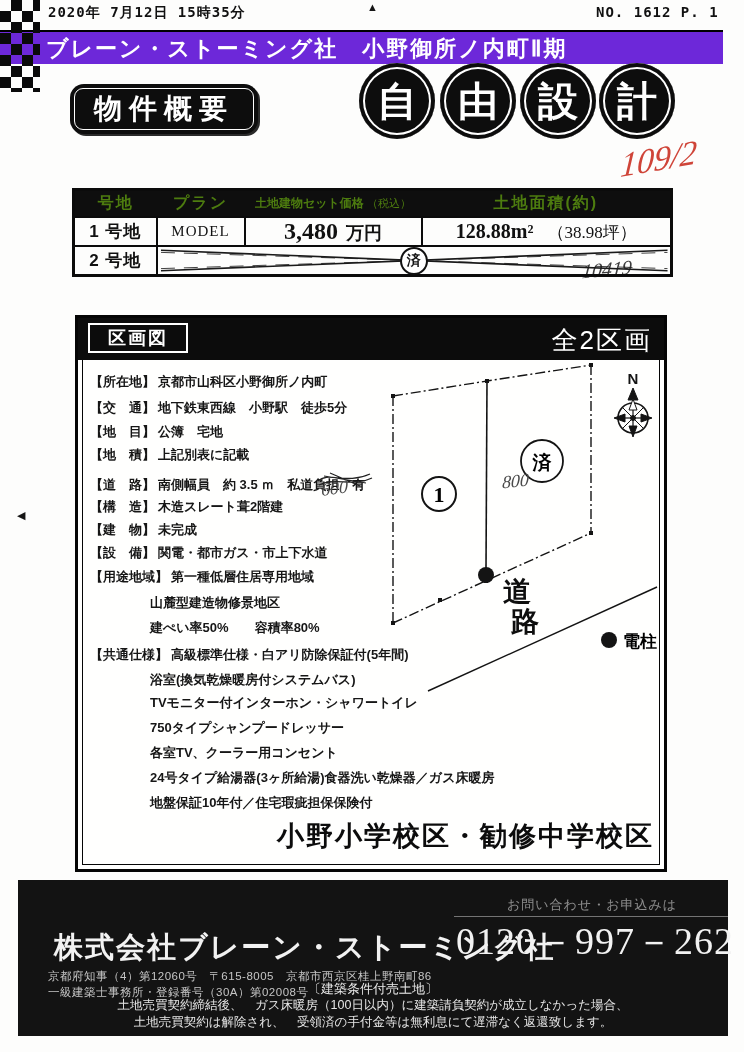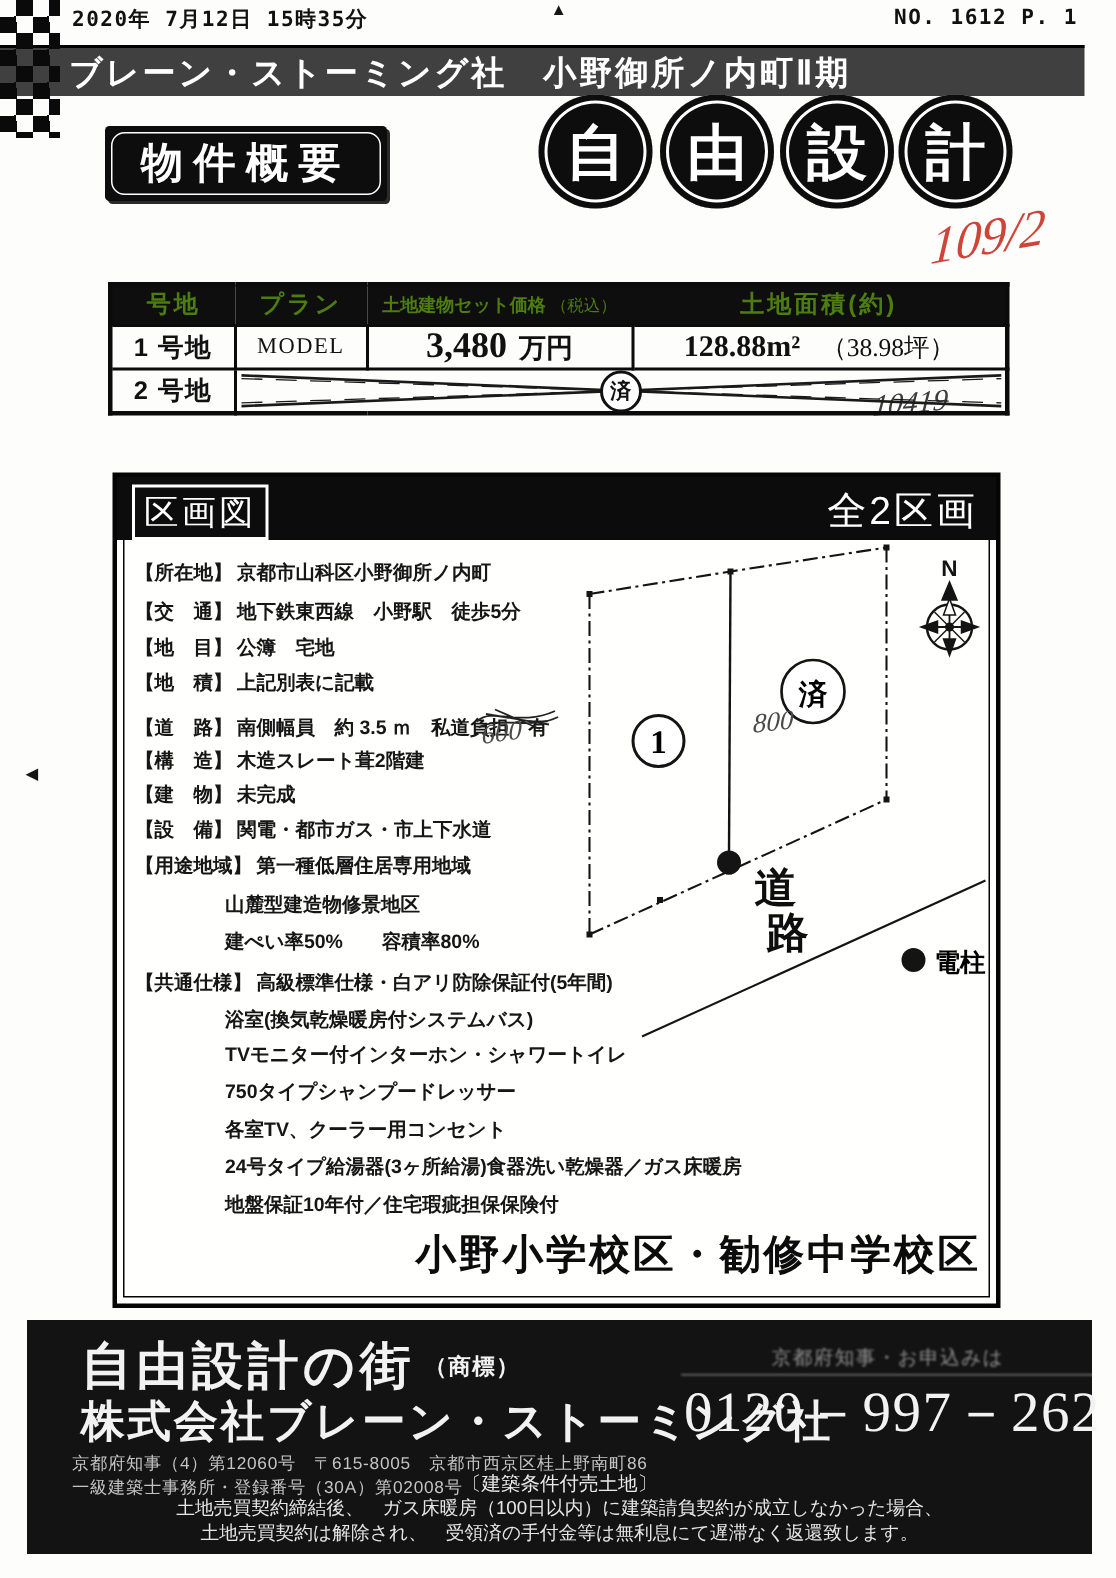--- a/index.html
+++ b/index.html
@@ -9,26 +9,26 @@
   .checker{position:absolute;left:0;top:0;width:40px;height:92px;
     background:conic-gradient(#0a0a0a 25%,transparent 0 50%,#0a0a0a 0 75%,transparent 0);
     background-size:22px 22px;z-index:5;}
   .fax-date{position:absolute;left:48px;top:4px;font-size:14px;font-weight:bold;
     font-family:"DejaVu Sans Mono","Liberation Sans",monospace;letter-spacing:1px;}
   .fax-no{position:absolute;left:596px;top:4px;font-size:14px;font-weight:bold;
     font-family:"DejaVu Sans Mono","Liberation Sans",monospace;letter-spacing:1px;}
   .mark-up{position:absolute;left:367px;top:1px;font-size:11px;color:#151515;}
   .mark-left{position:absolute;left:17px;top:509px;font-size:11px;color:#151515;}
   
-  .titlebar{position:absolute;left:0;top:30px;width:723px;height:34px;background:#404040;
+  .titlebar{position:absolute;left:0;top:30px;width:723px;height:34px;background:#6d28d9;
     color:#fff;font-size:22px;font-weight:bold;letter-spacing:2px;line-height:34px;
     padding-left:46px;box-sizing:border-box;border-top:2px solid #000;}
   
   .badge{position:absolute;left:70px;top:84px;width:188px;height:50px;background:#0d0d0d;
-    border-radius:3px;color:#fff;display:flex;align-items:center;justify-content:center;
+    border-radius:14px;color:#fff;display:flex;align-items:center;justify-content:center;
     font-size:28px;font-weight:bold;letter-spacing:7px;box-shadow:2px 2px 0 #2a2a2a;}
   .badge::before{content:"";position:absolute;inset:4px;border:1px solid #fff;border-radius:9px;}
   .fd-circle{position:absolute;top:63px;width:76px;height:76px;border-radius:50%;background:#0d0d0d;
     color:#fff;display:flex;align-items:center;justify-content:center;font-size:40px;font-weight:bold;
     font-family:"Liberation Serif",serif;
     box-shadow:inset 0 0 0 4px #0d0d0d, inset 0 0 0 6px #fff;}
   
   .hw{position:absolute;font-style:italic;font-family:"Liberation Serif",serif;white-space:nowrap;}
   .hw-red{left:620px;top:140px;font-size:34px;color:#cf4438;transform:rotate(-10deg) skewX(-14deg);}
   .hw-10419{left:582px;top:258px;font-size:20px;color:#3c3c3c;transform:rotate(-5deg) skewX(-10deg);}
@@ -49,22 +49,22 @@
   .cell-area .val{font-size:20px;} .cell-area .tsubo{font-size:17px;margin-left:10px;font-weight:normal;}
   .soldcell{position:relative;}
   .soldcell svg{position:absolute;inset:0;width:100%;height:100%;}
   .sold-badge{position:absolute;left:50%;top:50%;transform:translate(-50%,-50%);width:24px;height:24px;
     border:2px solid #111;border-radius:50%;background:#fff;font-size:14px;font-weight:bold;
     display:flex;align-items:center;justify-content:center;z-index:2;}
   
   .lotbox{position:absolute;left:75px;top:315px;width:592px;height:557px;background:#fffffe;
     border:3px solid #050505;outline:1px solid #050505;outline-offset:-8px;box-sizing:border-box;}
   .lothead{position:absolute;left:0;top:0;right:0;height:42px;background:#0c0c0c;color:#fff;}
-  .lothead .ttl{position:absolute;left:10px;top:5px;border:2px solid #fff;padding:1px 6px;
-    font-size:23px;font-weight:normal;letter-spacing:2px;}
+  .lothead .ttl{position:absolute;left:10px;top:5px;border:2px solid #fff;padding:1px 18px;
+    font-size:18px;font-weight:bold;letter-spacing:2px;}
   .lothead .total{position:absolute;right:12px;top:5px;font-size:26px;font-weight:normal;letter-spacing:2px;}
   .dl{position:absolute;font-size:13px;font-weight:bold;letter-spacing:0;white-space:nowrap;color:#161616;}
   .dl .lb{margin-right:3px;}
   .schools{position:absolute;right:10px;top:500px;font-size:27px;font-weight:bold;letter-spacing:2px;
     font-family:"Liberation Serif",serif;color:#0c0c0c;}
   .scribble{position:absolute;left:238px;top:150px;}
   .mapsvg{position:absolute;left:296px;top:36px;}
   
   .footer{position:absolute;left:18px;top:880px;width:710px;height:156px;background:#131313;color:#f2f2f2;}
   .f-brand{position:absolute;left:36px;top:8px;font-size:34px;font-weight:bold;letter-spacing:3px;}
@@ -236,28 +236,25 @@
       </g>
     </svg>
 
     <div class="schools">小野小学校区・勧修中学校区</div>
   </div>
 
   <div class="hw hw-600">600</div>
   <div class="hw hw-800">800</div>
 
   <div class="footer">
-    <div class="f-brand">
-      <span>自由設計の街</span><span class="f-tm">（商標）</span>
-    </div>
     <div class="f-company">株式会社ブレーン・ストーミング社</div>
     <div class="f-lic">
       <div>京都府知事（4）第12060号　〒615-8005　京都市西京区桂上野南町86</div>
       <div>一級建築士事務所・登録番号（30A）第02008号</div>
     </div>
-    <div class="f-note">京都府知事・お申込みは</div>
+    <div class="f-note">お問い合わせ・お申込みは</div>
     <div class="f-phone">0120－997－262</div>
     <div class="f-cond-t">〔建築条件付売土地〕</div>
     <div class="f-cond-1">土地売買契約締結後、　ガス床暖房（100日以内）に建築請負契約が成立しなかった場合、</div>
     <div class="f-cond-2">土地売買契約は解除され、　受領済の手付金等は無利息にて遅滞なく返還致します。</div>
   </div>
 
 </div>
 
 </body></html>

